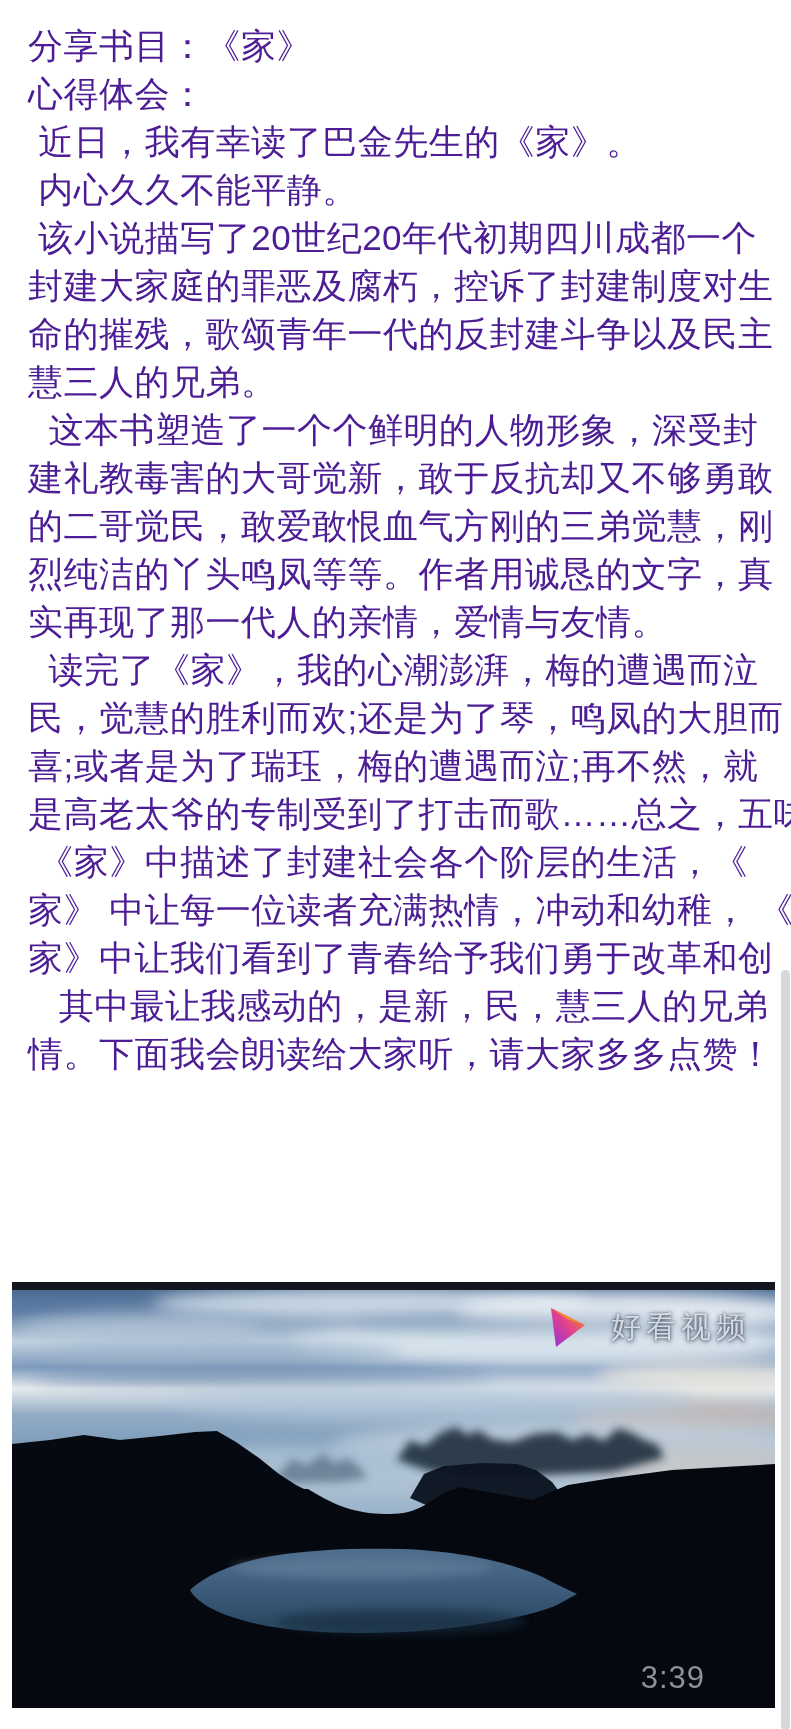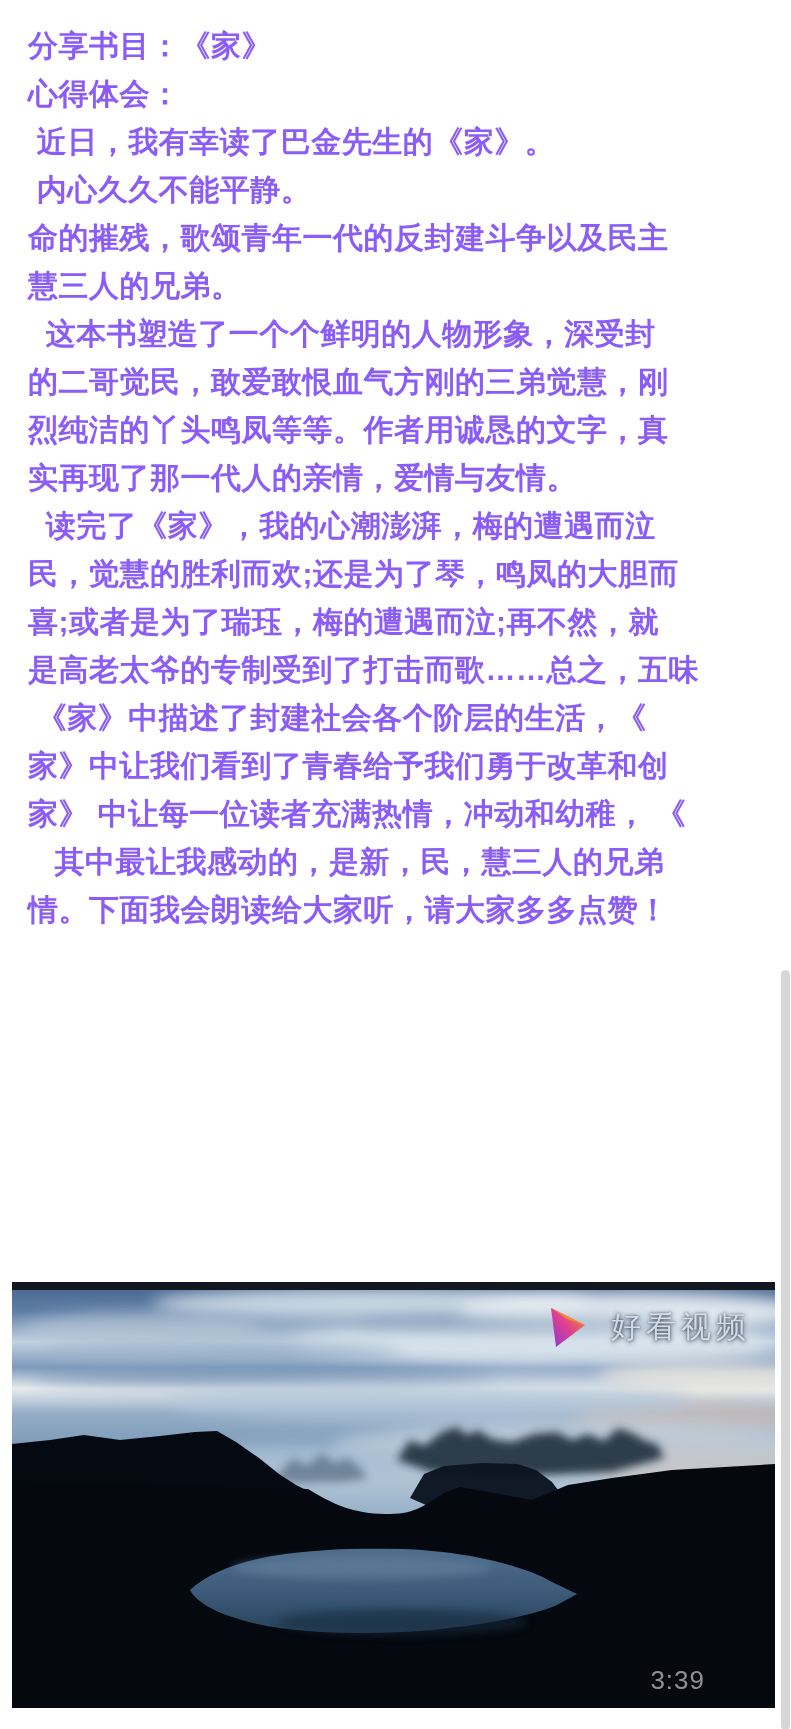--- a/index.html
+++ b/index.html
@@ -11,26 +11,25 @@
     font-family:"Liberation Sans", sans-serif;
   }
   
   .post-text{
     position:absolute;
     left:28px;top:22px;width:752px;
   }
   .tline{
     height:48px;
     line-height:48px;
-    font-size:30px;
+    font-size:35px;
     letter-spacing:0.5px;
-    color:#8b5cf6;
+    color:#4c1d95;
     white-space:pre;
     overflow:visible;
-    font-weight:bold;
   }
   
   .video{
     position:absolute;
     left:12px;top:1282px;
     width:763px;height:426px;
     background:#04070c;
     overflow:hidden;
     cursor:pointer;
   }
@@ -43,21 +42,21 @@
   }
   .watermark .brand{
     font-size:30px;
     letter-spacing:5px;
     color:rgba(240,245,250,0.82);
     text-shadow:0 1px 5px rgba(25,40,65,0.85), 0 0 2px rgba(20,30,50,0.6);
   }
   .duration{
     position:absolute;
     right:70px;bottom:12px;
-    font-size:26px;
+    font-size:31px;
     color:#8d9196;
     letter-spacing:1px;
   }
   
   .scrollbar-thumb{
     position:absolute;
     right:1px;top:970px;
     width:9px;height:760px;
     background:#d7d7d9;
     border-radius:6px;
@@ -66,33 +65,36 @@
 </head>
 <body>
 
 <div class="page">
 
   <div class="post-text">
       <div class="tline">分享书目：《家》</div>
       <div class="tline">心得体会：</div>
       <div class="tline"> 近日，我有幸读了巴金先生的《家》。</div>
       <div class="tline"> 内心久久不能平静。</div>
+      <div class="tline"> 该小说描写了20世纪20年代初期四川成都一个</div>
+      <div class="tline">封建大家庭的罪恶及腐朽，控诉了封建制度对生</div>
       <div class="tline">命的摧残，歌颂青年一代的反封建斗争以及民主</div>
       <div class="tline">慧三人的兄弟。</div>
       <div class="tline">  这本书塑造了一个个鲜明的人物形象，深受封</div>
+      <div class="tline">建礼教毒害的大哥觉新，敢于反抗却又不够勇敢</div>
       <div class="tline">的二哥觉民，敢爱敢恨血气方刚的三弟觉慧，刚</div>
       <div class="tline">烈纯洁的丫头鸣凤等等。作者用诚恳的文字，真</div>
       <div class="tline">实再现了那一代人的亲情，爱情与友情。</div>
       <div class="tline">  读完了《家》，我的心潮澎湃，梅的遭遇而泣</div>
       <div class="tline">民，觉慧的胜利而欢;还是为了琴，鸣凤的大胆而</div>
       <div class="tline">喜;或者是为了瑞珏，梅的遭遇而泣;再不然，就</div>
       <div class="tline">是高老太爷的专制受到了打击而歌……总之，五味</div>
       <div class="tline"> 《家》中描述了封建社会各个阶层的生活，《</div>
+      <div class="tline">家》 中让每一位读者充满热情，冲动和幼稚， 《</div>
       <div class="tline">家》中让我们看到了青春给予我们勇于改革和创</div>
-      <div class="tline">家》 中让每一位读者充满热情，冲动和幼稚， 《</div>
       <div class="tline">   其中最让我感动的，是新，民，慧三人的兄弟</div>
       <div class="tline">情。下面我会朗读给大家听，请大家多多点赞！</div>
     </div>
 
   <div class="video">
     <svg class="scene" width="763" height="426" viewBox="0 0 763 426">
       <defs>
         <linearGradient id="sky" x1="0" y1="0" x2="0" y2="1">
           <stop offset="0" stop-color="#46658c"></stop>
           <stop offset="0.07" stop-color="#5f7ea5"></stop>

